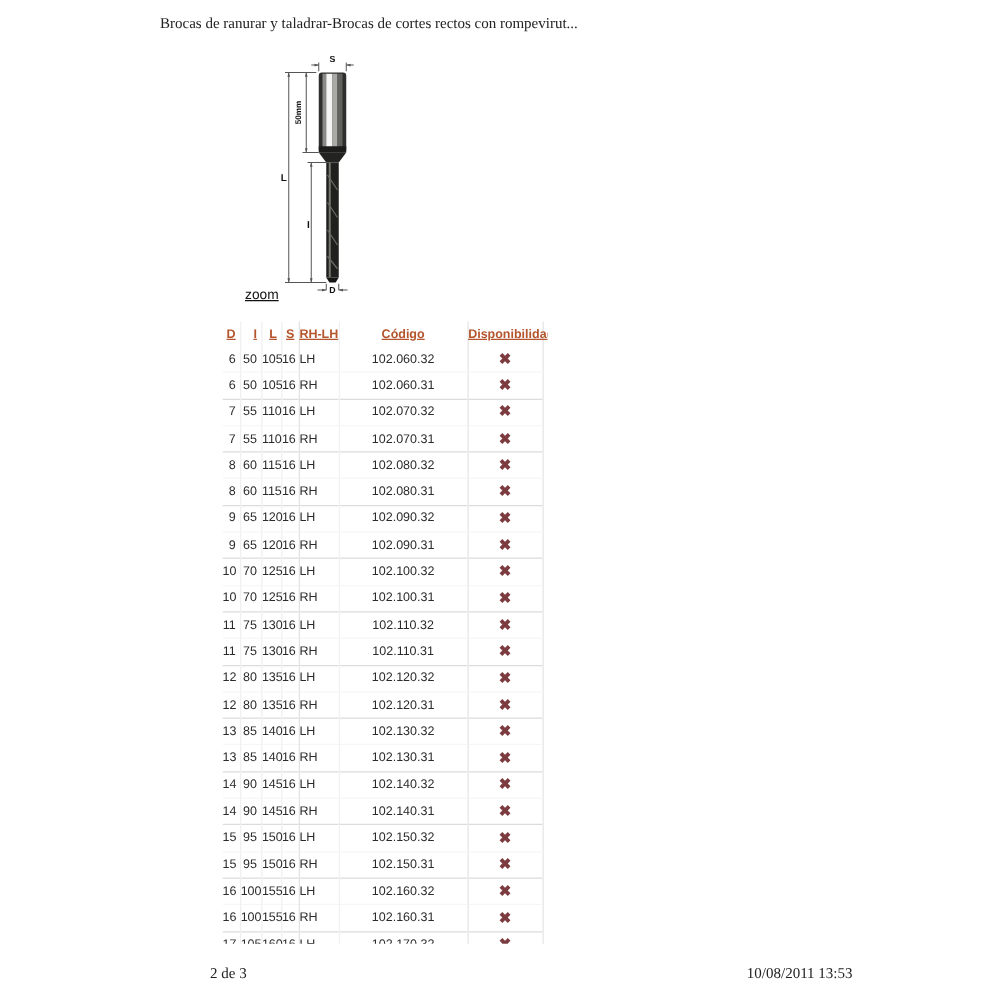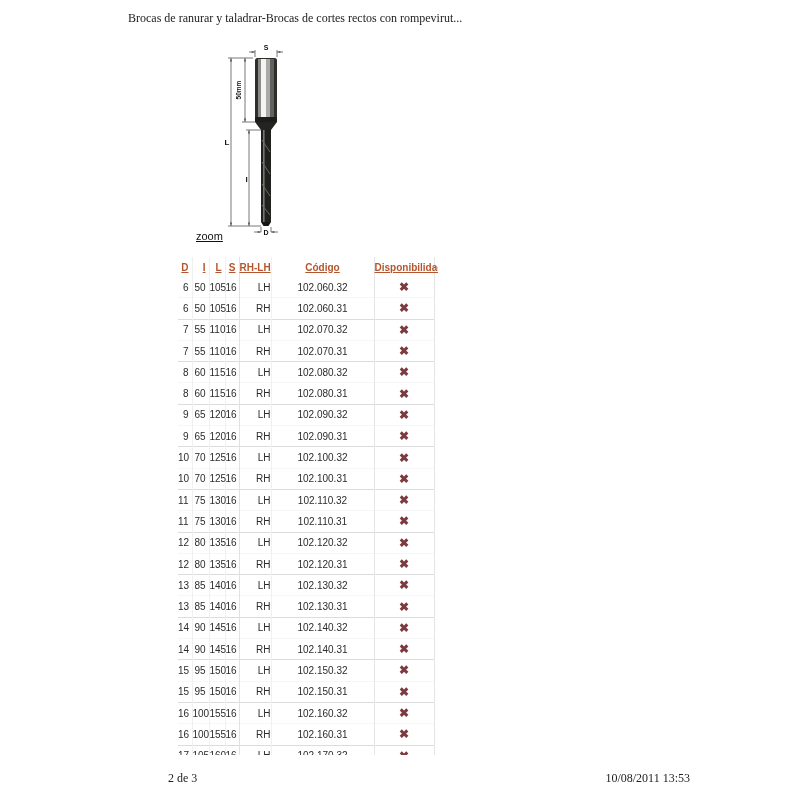--- a/index.html
+++ b/index.html
@@ -3,21 +3,21 @@
 <meta charset="utf-8">
 <style>
   html,body { margin:0; padding:0; }
   body {
     width:800px; height:800px; position:relative; background:#fff;
     font-family:"Liberation Sans", sans-serif; overflow:hidden;
     --accent:#b4552d; --x-color:#7b3b3f;
   }
   
   .page-header, .page-footer {
-    position:absolute; left:128px; right:110px;
+    position:absolute; left:128px; right:118px;
     display:flex; justify-content:space-between;
     font-family:"Liberation Serif", serif; font-size:12px; color:#222;
   }
   .page-header { top:11px; }
   .page-footer { top:771px;margin-left:40px; }
 
   
   .drill-figure { position:absolute; left:224px; top:42px; width:72px; height:196px; }
   .dim { stroke:#555; stroke-width:0.8; fill:none; }
   .dimfill { fill:#555; }
@@ -38,21 +38,21 @@
   table.spec th {
     color:var(--accent); text-decoration:underline; font-weight:bold;
     font-size:10px; height:20px; padding:0; cursor:pointer; white-space:nowrap;
   }
   table.spec td { height:20.3px; padding:0; white-space:nowrap; }
   col.w-d{width:14px} col.w-i{width:17px} col.w-l{width:16px} col.w-s{width:14px}
   col.w-rh{width:32px} col.w-cod{width:103px} col.w-disp{width:60px}
   .c-d,.c-i,.c-l,.c-s { text-align:right; padding-right:3px !important; }
   .c-d,.c-i,.c-l { border-right:1px solid #f0f0f0; }
   .c-s   { border-right:1px solid #e2e2e2; }
-  .c-rhlh{ text-align:right; border-right:1px solid #f1f1f1; }
+  .c-rhlh{ text-align:left; border-right:1px solid #f1f1f1; }
   .c-cod { text-align:center; border-right:1px solid #e5e5e5; }
   .c-disp{ text-align:center; border-right:1px solid #e5e5e5; }
   tbody tr { border-bottom:1px solid #f6f6f6; }
   tbody tr.pair-end { border-bottom:1px solid #dcdcdc; }
   .x-mark { color:var(--x-color); font-size:12px; font-weight:bold; line-height:1; }
 </style>
 </head>
 <body style="--accent: #b4552d; --x-color: #7b3b3f;">
 
 <div class="page-header">

